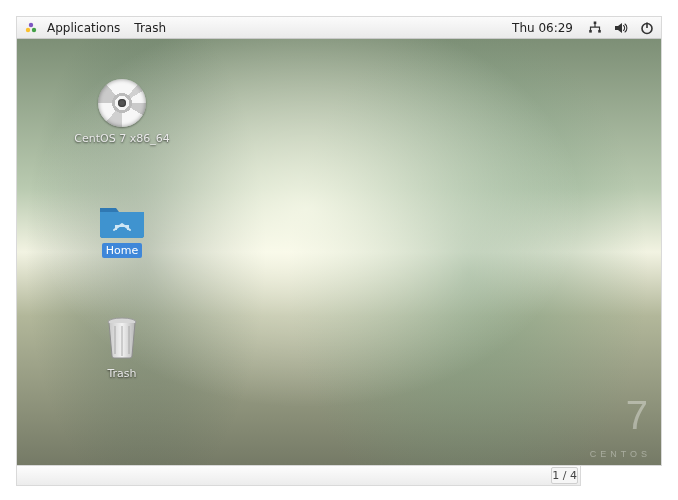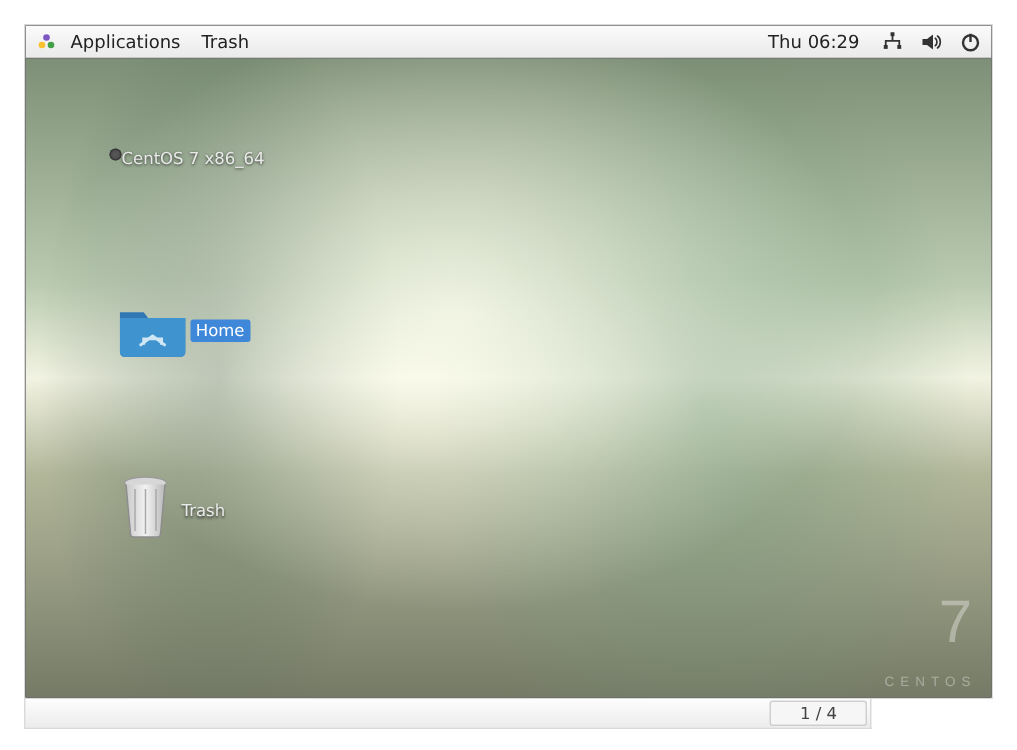--- a/index.html
+++ b/index.html
@@ -13,21 +13,21 @@
   .panel .sys-icon{display:inline-flex;align-items:center;justify-content:center;width:16px;height:16px;color:#333;}
   .panel .clock{padding:0 4px;margin-left:44px;}
   
   .desktop{position:absolute;left:0;top:22px;right:0;bottom:0;
     background:
       radial-gradient(ellipse 500px 360px at 45% 40%, rgba(255,255,240,0.75) 0%, rgba(255,255,240,0) 55%),
       radial-gradient(ellipse 300px 420px at 70% 55%, rgba(110,150,120,0.55) 0%, rgba(110,150,120,0) 60%),
       radial-gradient(ellipse 200px 420px at 20% 50%, rgba(70,95,80,0.45) 0%, rgba(70,95,80,0) 60%),
       linear-gradient(180deg,#7d8f76 0%, #b9cab0 35%, #f2f3e2 50%, #b2b79a 65%, #757a66 100%);
   }
-  .desktop-icon{position:absolute;display:flex;flex-direction:row;align-items:center;width:90px;cursor:pointer;}
+  .desktop-icon{position:absolute;display:flex;flex-direction:column;align-items:center;width:90px;cursor:pointer;}
   .desktop-icon .label{margin-top:4px;font-size:11px;color:#eaeaea;text-align:center;text-shadow:0 1px 2px rgba(0,0,0,.7);padding:1px 4px;border-radius:2px;white-space:nowrap;}
   .desktop-icon.selected .label{background:#3f87d9;color:#fff;text-shadow:none;}
   
   .disc{width:48px;height:48px;border-radius:50%;
     background:
       radial-gradient(circle at 50% 50%, #f6f6f6 0 7px, rgba(0,0,0,0) 7px),
       radial-gradient(circle at 50% 50%, #bbb 0 10px, rgba(0,0,0,0) 10px),
       conic-gradient(from 20deg,
         #f7f7f7 0 20deg,#d0d0d0 20deg 40deg,#f7f7f7 40deg 70deg,#cacaca 70deg 100deg,
         #f7f7f7 100deg 160deg,#d0d0d0 160deg 200deg,#f7f7f7 200deg 250deg,#cacaca 250deg 300deg,#f7f7f7 300deg 360deg);
@@ -37,21 +37,21 @@
   .folder{width:50px;height:42px;position:relative;}
   .folder svg{width:100%;height:100%;}
   .trash{width:40px;height:48px;position:relative;}
   .trash svg{width:100%;height:100%;}
   
   .watermark{position:absolute;right:10px;bottom:6px;color:rgba(255,255,255,.35);font-family:"Arial",sans-serif;text-align:right;letter-spacing:3px;}
   .watermark .big{font-size:40px;font-weight:300;line-height:0.8;}
   .watermark .small{font-size:9px;letter-spacing:4px;margin-top:18px;}
   
   .viewer-bar{position:absolute;left:16px;right:16px;bottom:14px;height:20px;background:linear-gradient(#fdfdfd,#ececec);border:1px solid #d9d9d9;border-top:none;display:flex;align-items:center;justify-content:flex-end;padding:0 2px;box-sizing:border-box;}
-  .viewer-bar .pager{background:#f6f6f6;border:1px solid #cfcfcf;border-radius:2px;padding:1px 19px;font-size:11px;color:#444;}
+  .viewer-bar .pager{background:#f6f6f6;border:1px solid #cfcfcf;border-radius:2px;padding:1px 0;font-size:11px;color:#444;}
 </style>
 </head>
 <body>
 
 <div class="viewer">
   <div class="screen">
 
     <div class="panel">
       <div class="left">
         <span class="sys-icon">

